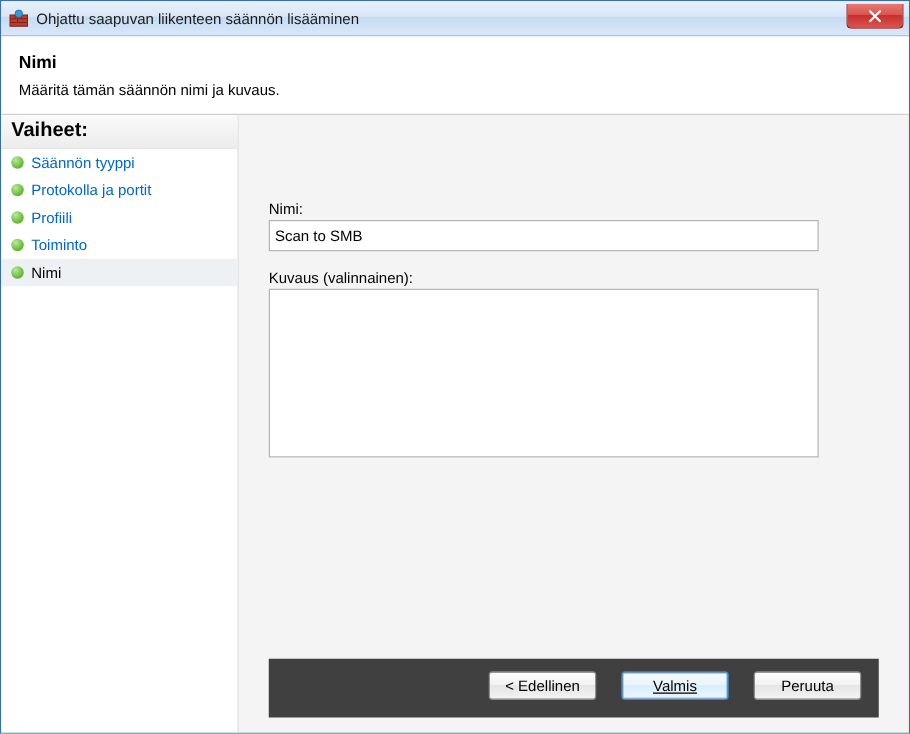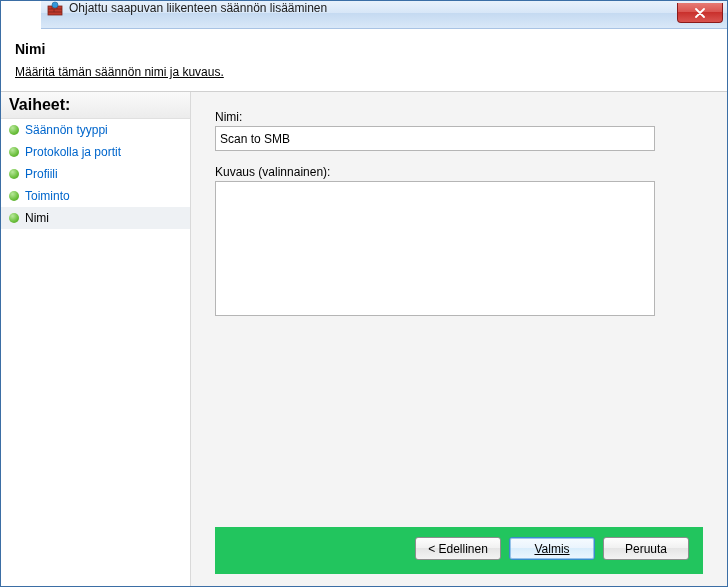--- a/index.html
+++ b/index.html
@@ -20,24 +20,23 @@
     background: #ffffff;
     display: flex;
     flex-direction: column;
     box-shadow: 0 0 6px rgba(0,0,0,0.3);
   }
   .titlebar {
     height: 28px;
     background: linear-gradient(to bottom, #e8f1fb 0%, #d7e6f7 45%, #c5daf1 46%, #d9e8f8 100%);
     border-bottom: 1px solid #a9c3e4;
     display: flex;
-    align-items: flex-start;
+    align-items: center;
     padding: 0 0 0 6px;
     position: relative;
-    margin-left: 40px;
   }
   .titlebar .app-icon {
     width: 16px; height: 16px; margin-right: 6px;
     display: inline-flex; align-items: center; justify-content: center;
   }
   .titlebar .title {
     color: #1a1a1a;
     font-size: 12px;
   }
   .close-btn {
@@ -59,21 +58,20 @@
   }
   .header h1 {
     margin: 0 0 8px 0;
     font-size: 14px;
     font-weight: bold;
     color: #000;
   }
   .header .subtitle {
     font-size: 12px;
     color: #000;
-    text-decoration: underline;
   }
   .body {
     flex: 1;
     display: flex;
     min-height: 0;
   }
   .sidebar {
     width: 190px;
     background: #ffffff;
     border-right: 1px solid #d9d9d9;
@@ -112,20 +110,21 @@
     flex: 0 0 auto;
   }
   .main {
     flex: 1;
     background: #f4f4f4;
     padding: 18px 24px 12px 24px;
     display: flex;
     flex-direction: column;
   }
   .form-area {
+    margin-top: 50px;
   }
   .field-label {
     font-size: 12px;
     color: #000;
     margin-bottom: 2px;
   }
   .text-input {
     width: 440px;
     height: 25px;
     border: 1px solid #b5b5b5;
@@ -142,24 +141,24 @@
     background: #ffffff;
     font-family: inherit;
     font-size: 12px;
     padding: 2px 4px;
     resize: none;
     outline: none;
   }
   .gap { height: 14px; }
   .footer {
     padding: 10px 14px 14px 14px;
-    background: #22c55e;
+    background: #404040;
     display: flex;
     justify-content: flex-end;
-    gap: 8px;
+    gap: 20px;
   }
   .btn {
     min-width: 86px;
     height: 23px;
     border: 1px solid #8e8e8e;
     border-radius: 3px;
     background: linear-gradient(to bottom, #fefefe 0%, #f1f1f1 48%, #e5e5e5 49%, #f3f3f3 100%);
     font-family: inherit;
     font-size: 12px;
     cursor: pointer;

